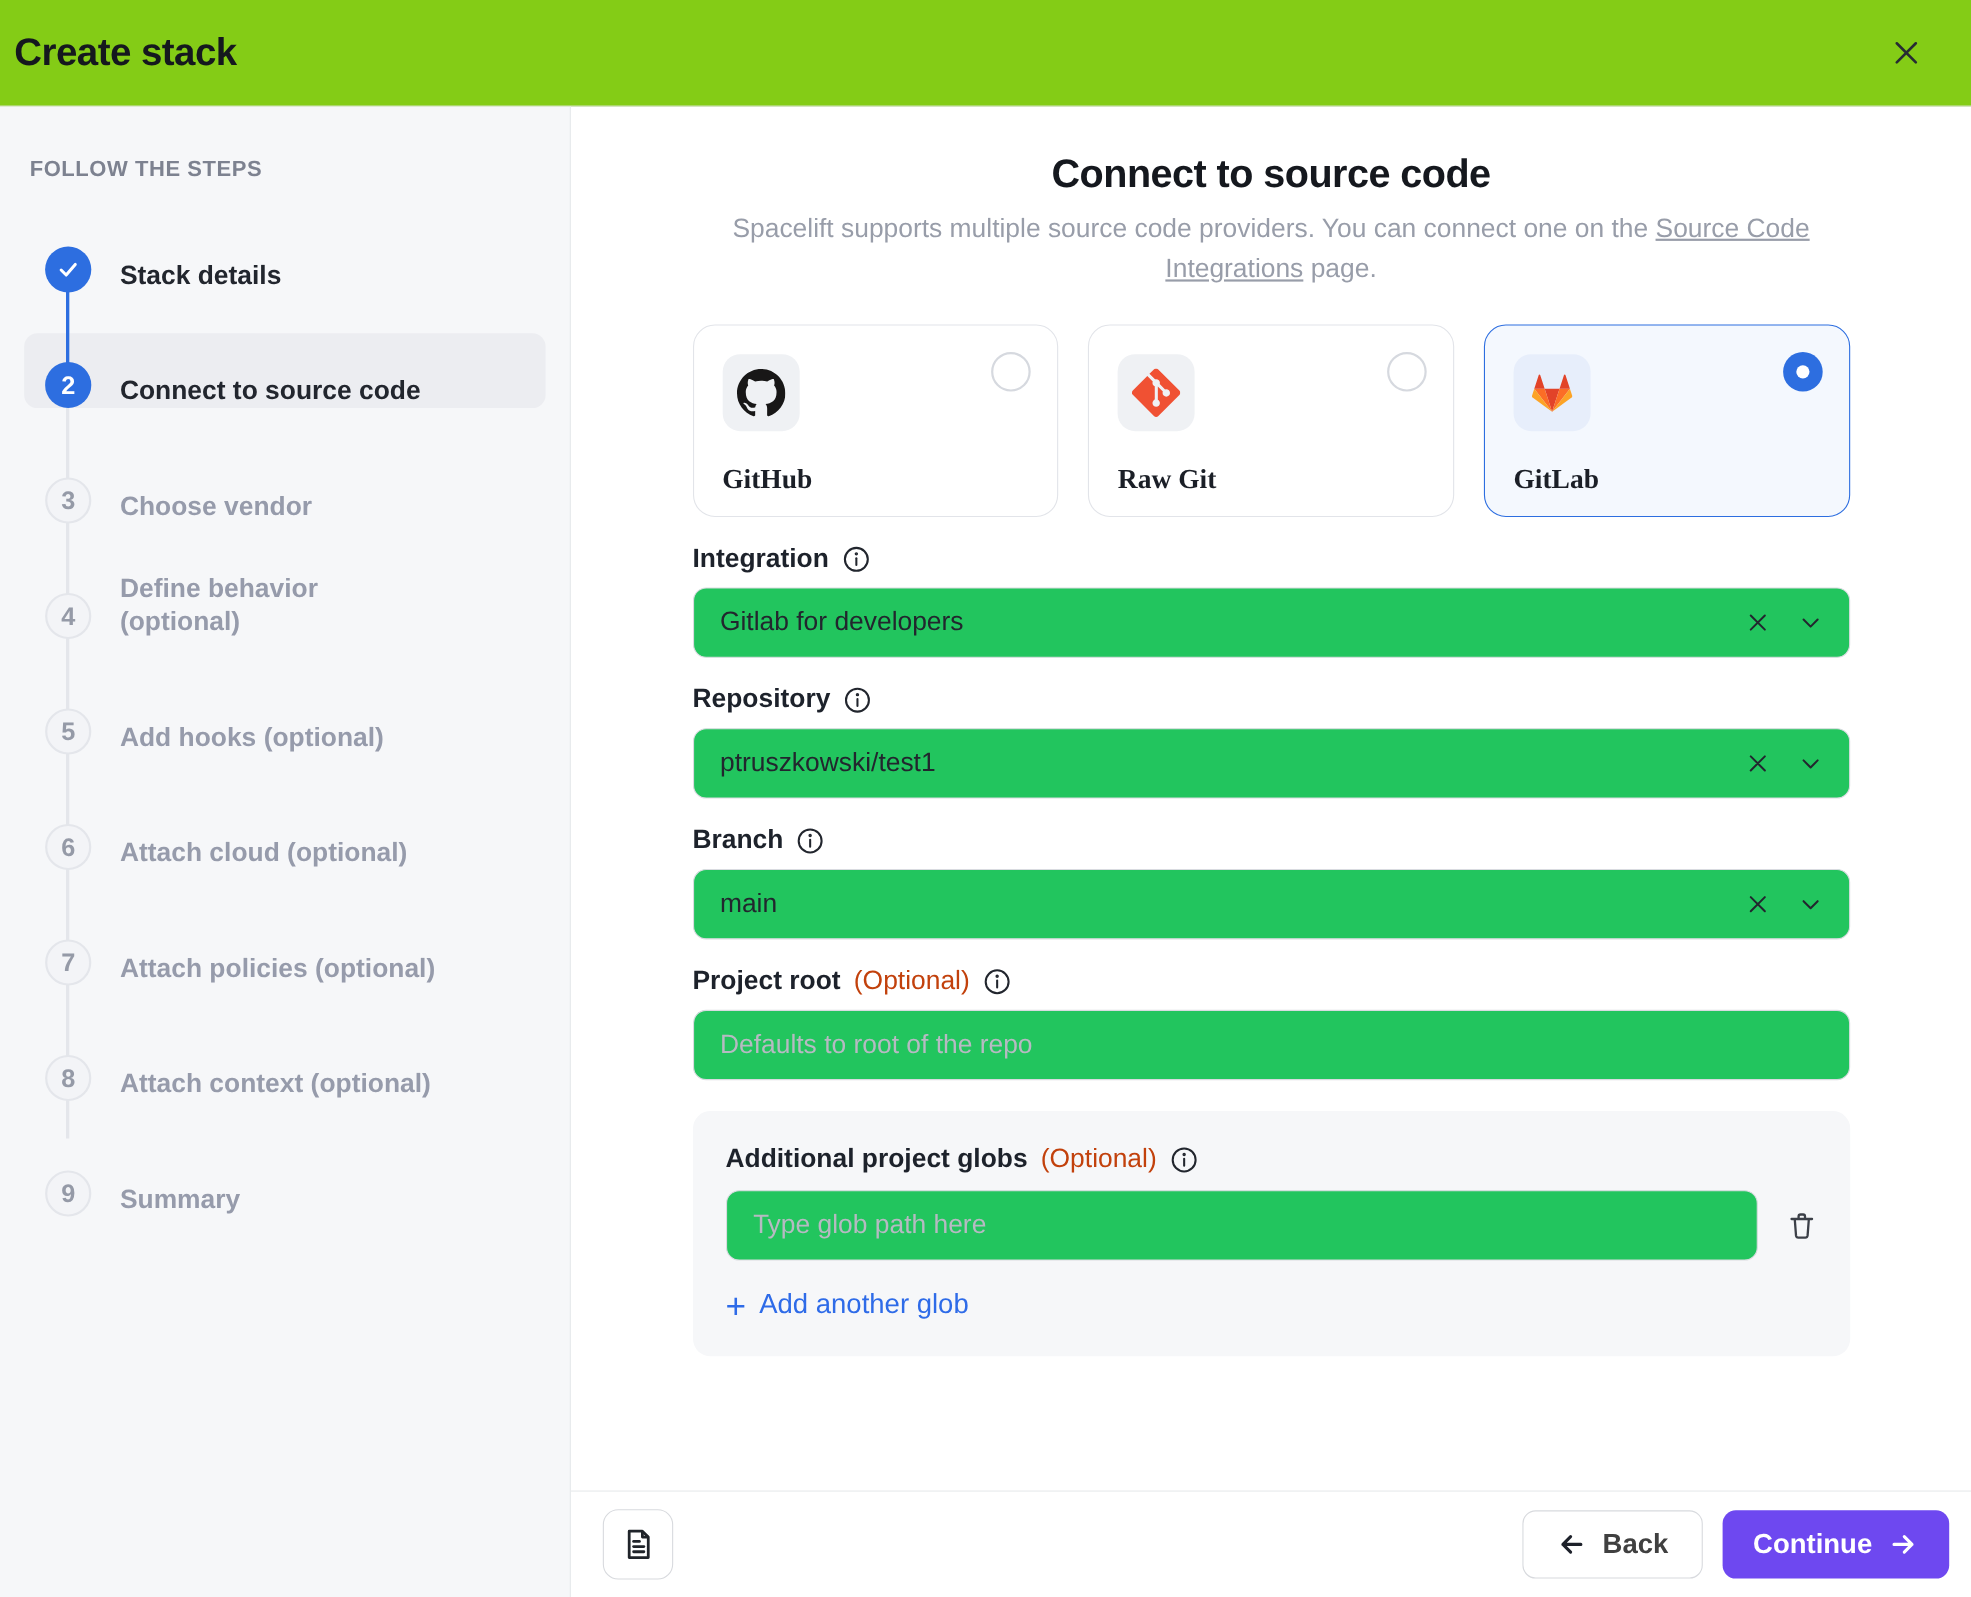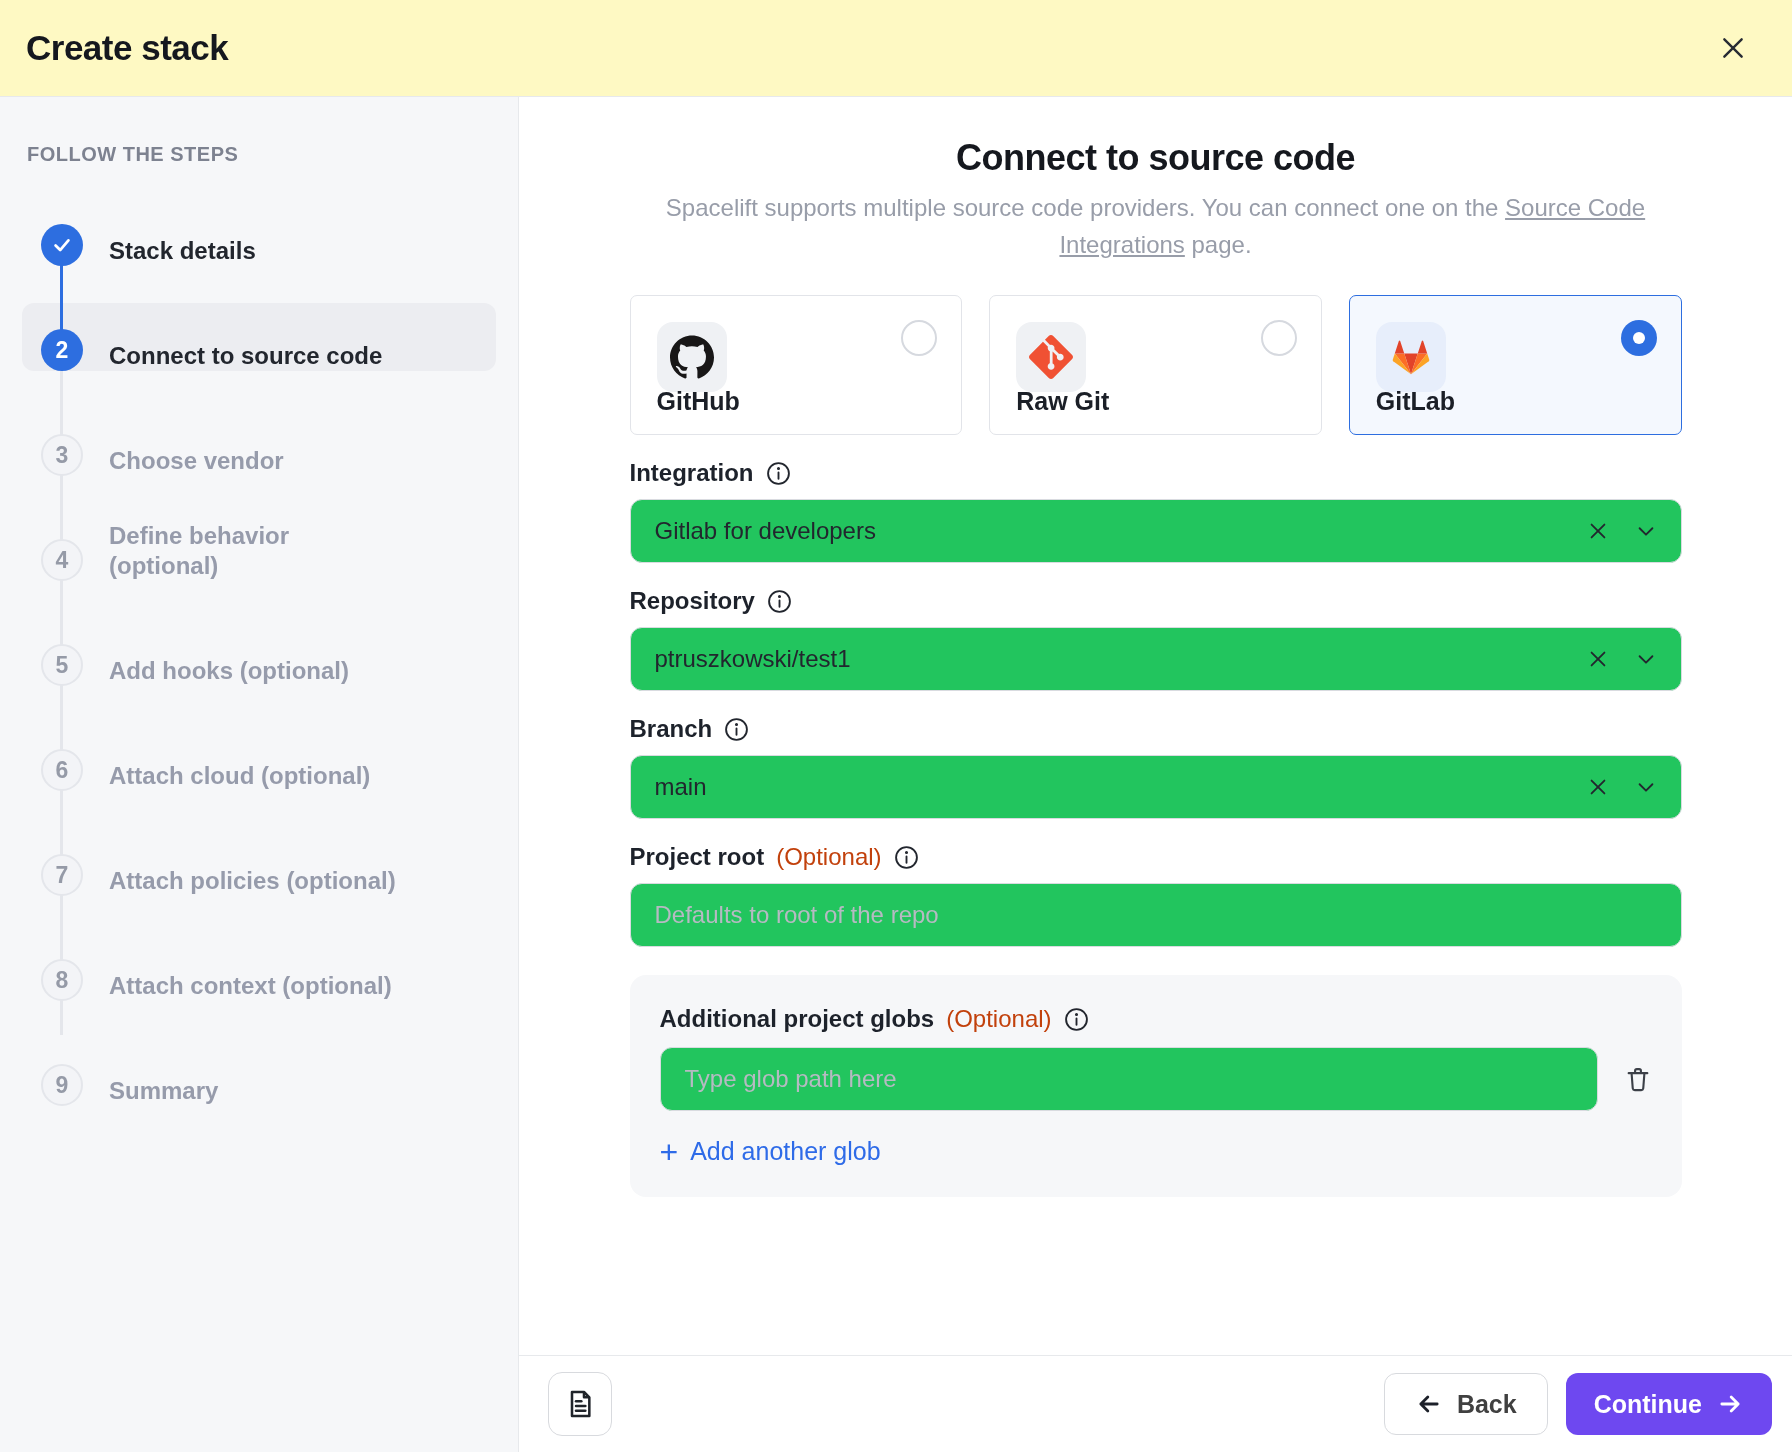--- a/index.html
+++ b/index.html
@@ -5,21 +5,21 @@
   * { margin:0; padding:0; box-sizing:border-box; }
   html,body { background:#fff; }
   .app {
     width:1792px; height:1452px; position:relative; overflow:hidden;
     font-family:"Liberation Sans", sans-serif; color:#1d222b; background:#fff;
     display:flex; flex-direction:column;
   }
   
   .header {
     height:97px; flex:0 0 97px; display:flex; align-items:center;
-    padding:0 40px 0 26px; border-bottom:1px solid #e7e9ec; background:#fef9c3;
+    padding:0 40px 0 13px; border-bottom:1px solid #e7e9ec; background:#84cc16;
   }
   .header h1 { font-size:35px; font-weight:800; color:#15181e; letter-spacing:-0.5px; }
   .close-btn { margin-left:auto; background:none; border:none; cursor:pointer; display:flex; padding:6px; }
   .close-btn svg { width:26px; height:26px; stroke:#272b33; stroke-width:2.2; }
 
   .body { flex:1; display:flex; min-height:0; }
 
   
   .sidebar {
     width:519px; flex:0 0 519px; background:#f6f7f9; border-right:1px solid #e7e9ec;
@@ -58,22 +58,22 @@
   .main { flex:1; display:flex; flex-direction:column; min-width:0; }
   .content { flex:1; padding-top:40px; display:flex; flex-direction:column; align-items:center; overflow:hidden; }
   .col { width:1052px; }
   .page-title { font-size:36px; font-weight:800; color:#15181e; text-align:center; letter-spacing:-0.5px; }
   .subtitle { margin-top:10px; font-size:24px; line-height:37px; color:#989da9; text-align:center; }
   .subtitle a { color:#989da9; text-decoration:underline; cursor:pointer; }
 
   
   .cards { margin-top:32px; display:flex; gap:27px; }
   .card {
-    flex:1; height:140px; border:1.5px solid #e2e4e9; border-radius:7px; background:#fff;
-    position:relative; padding:26px; cursor:pointer;
+    flex:1; height:175px; border:1.5px solid #e2e4e9; border-radius:20px; background:#fff;
+    position:relative; padding:26px; cursor:pointer;font-family:Liberation Serif, serif;
   }
   .card.selected { border:1.5px solid #2d6ee0; background:#f4f8fe; }
   .tile {
     width:70px; height:70px; border-radius:16px; background:#eff1f4;
     display:flex; align-items:center; justify-content:center;
   }
   .card.selected .tile { background:#e7eefb; }
   .tile svg { width:44px; height:44px; }
   .radio {
     position:absolute; top:24px; right:24px; width:36px; height:36px; border-radius:50%;

